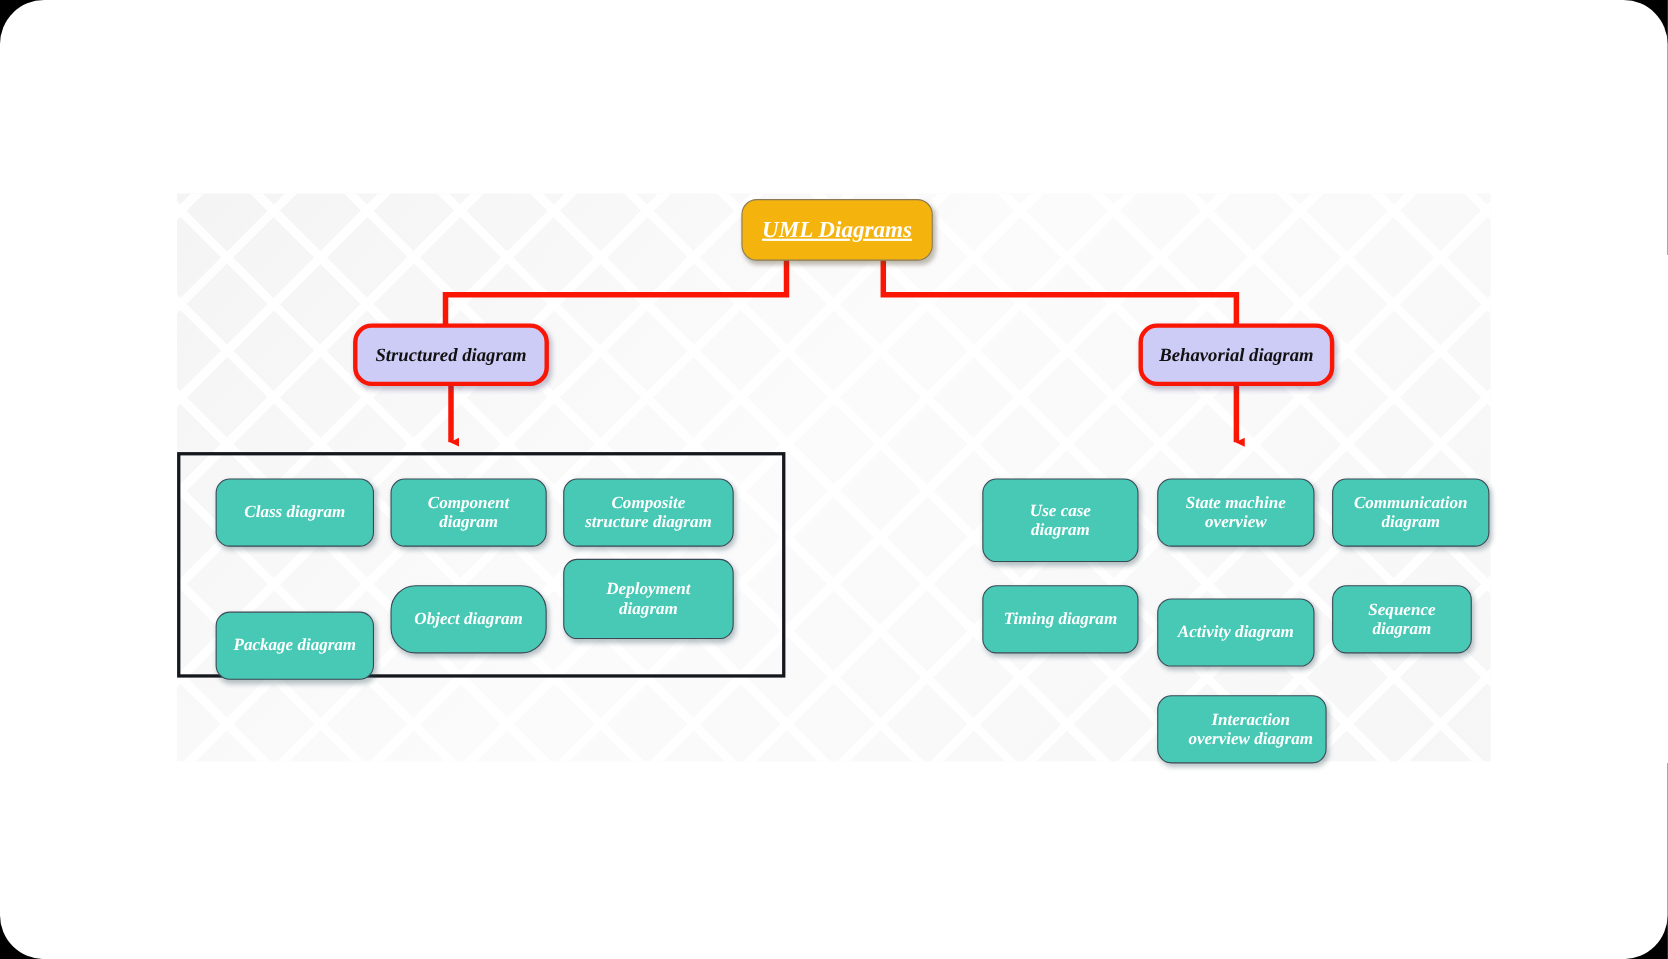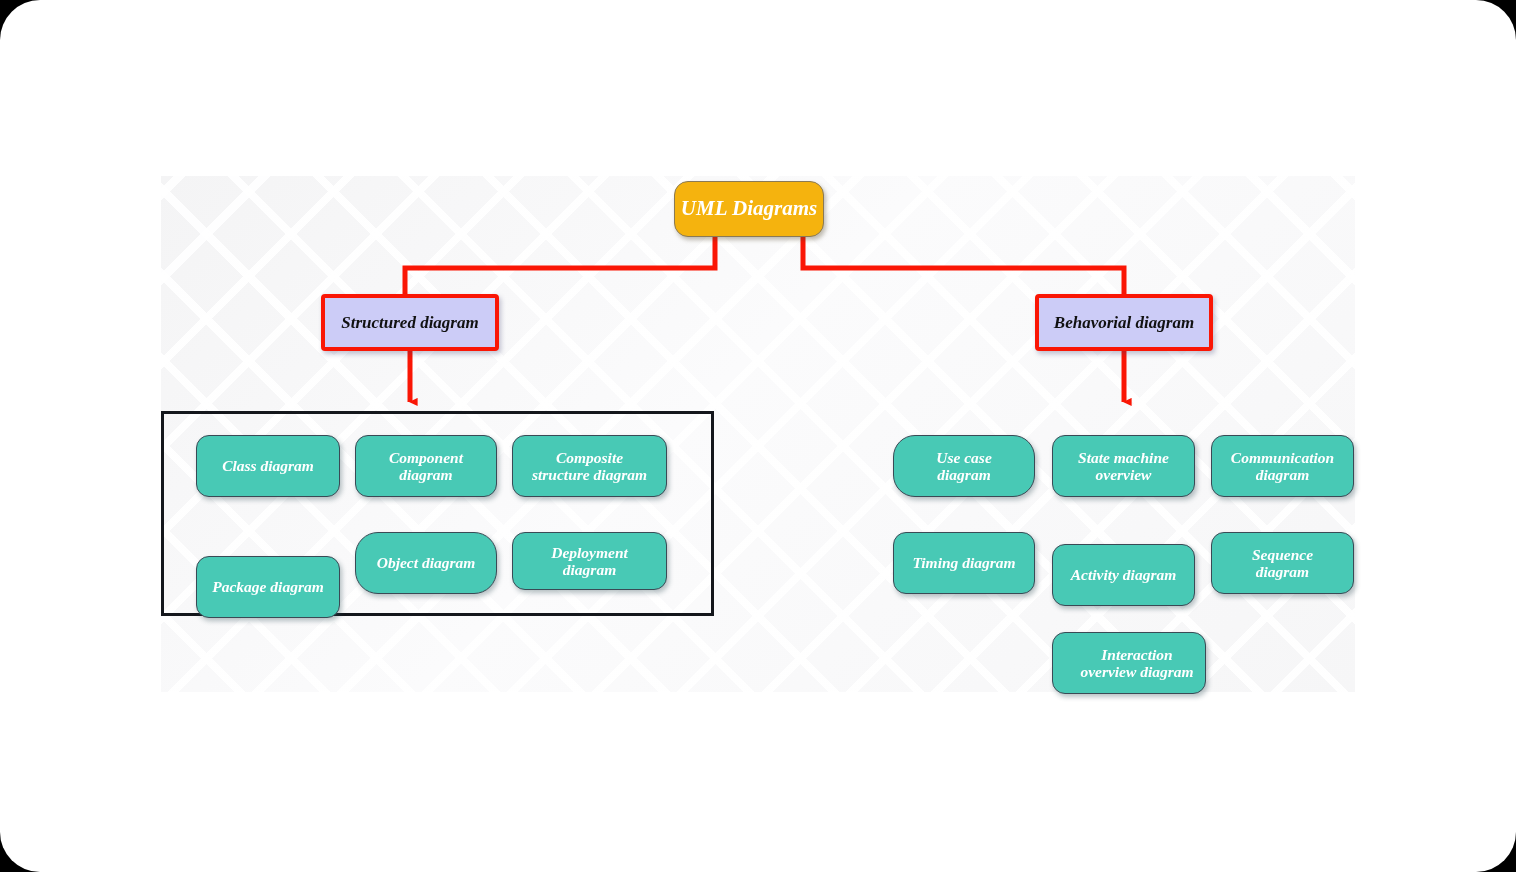--- a/index.html
+++ b/index.html
@@ -76,21 +76,21 @@
     border: 1px solid #8a7a55;
     border-radius: 14px;
     font-size: 21px;
     box-shadow: 2px 3px 4px rgba(80,70,40,0.35);
   }
 
   .node-branch {
     background: #ccccf7;
     color: #111111;
     border: 4px solid #fa1605;
-    border-radius: 4px;
+    border-radius: 17px;
     font-size: 17px;
     box-shadow: 2px 3px 5px rgba(60,60,110,0.30);
   }
 
   .node-leaf {
     background: #48c9b5;
     color: #ffffff;
     border: 1px solid #3a4a55;
     border-radius: 13px;
     font-size: 15.5px;
@@ -125,55 +125,55 @@
 
     <path d="M715,239 L715,268 L405,268 L405,297" fill="none" stroke="#fa1605" stroke-width="5" stroke-linecap="square" stroke-linejoin="miter"></path>
 
     <path d="M803,239 L803,268 L1124,268 L1124,297" fill="none" stroke="#fa1605" stroke-width="5" stroke-linecap="square" stroke-linejoin="miter"></path>
 
     <path d="M410,349 L410,402" fill="none" stroke="#fa1605" stroke-width="5" marker-end="url(#arrowRed)"></path>
 
     <path d="M1124,349 L1124,402" fill="none" stroke="#fa1605" stroke-width="5" marker-end="url(#arrowRed)"></path>
   </svg>
 
-  <div class="node node-root" style="left:674px; top:181px; width:150px; height:56px;">UML Diagrams</div>
+  <div class="node node-root" style="left:674px; top:181px; width:174px; height:56px;text-decoration:underline;">UML Diagrams</div>
 
   <div class="node node-branch" style="left:321px; top:294px; width:178px; height:57px;">Structured diagram</div>
 
   <div class="node node-branch" style="left:1035px; top:294px; width:178px; height:57px;font-style:italic;">Behavorial diagram</div>
 
   <div id="group-frame"></div>
 
   <div class="node node-leaf" style="left:196px; top:435px; width:144px; height:62px;">Class diagram</div>
 
   <div class="node node-leaf" style="left:355px; top:435px; width:142px; height:62px;">Component
 diagram</div>
 
   <div class="node node-leaf" style="left:512px; top:435px; width:155px; height:62px;">Composite
 structure diagram</div>
 
   <div class="node node-leaf" style="left:196px; top:532px; width:144px; height:62px;margin-top:24px;">Package diagram</div>
 
   <div class="node node-leaf" style="left:355px; top:532px; width:142px; height:62px;border-radius:23px;">Object diagram</div>
 
-  <div class="node node-leaf" style="left:512px; top:532px; width:155px; height:58px;">Deployment
+  <div class="node node-leaf" style="left:512px; top:508px; width:155px; height:73px;">Deployment
 diagram</div>
 
-  <div class="node node-leaf" style="left:893px; top:435px; width:142px; height:62px;border-radius:22px;">Use case
+  <div class="node node-leaf" style="left:893px; top:435px; width:142px; height:76px;">Use case
 diagram</div>
 
   <div class="node node-leaf" style="left:1052px; top:435px; width:143px; height:62px;">State machine
 overview</div>
 
   <div class="node node-leaf" style="left:1211px; top:435px; width:143px; height:62px;">Communication
 diagram</div>
 
   <div class="node node-leaf" style="left:893px; top:532px; width:142px; height:62px;">Timing diagram</div>
 
   <div class="node node-leaf" style="left:1052px; top:544px; width:143px; height:62px;">Activity diagram</div>
 
-  <div class="node node-leaf" style="left:1211px; top:532px; width:143px; height:62px;">Sequence
+  <div class="node node-leaf" style="left:1211px; top:532px; width:127px; height:62px;">Sequence
 diagram</div>
 
   <div class="node node-leaf" style="left:1052px; top:632px; width:154px; height:62px;padding-left:16px;">Interaction
 overview diagram</div>
 
 </div>
 
 </body></html>

